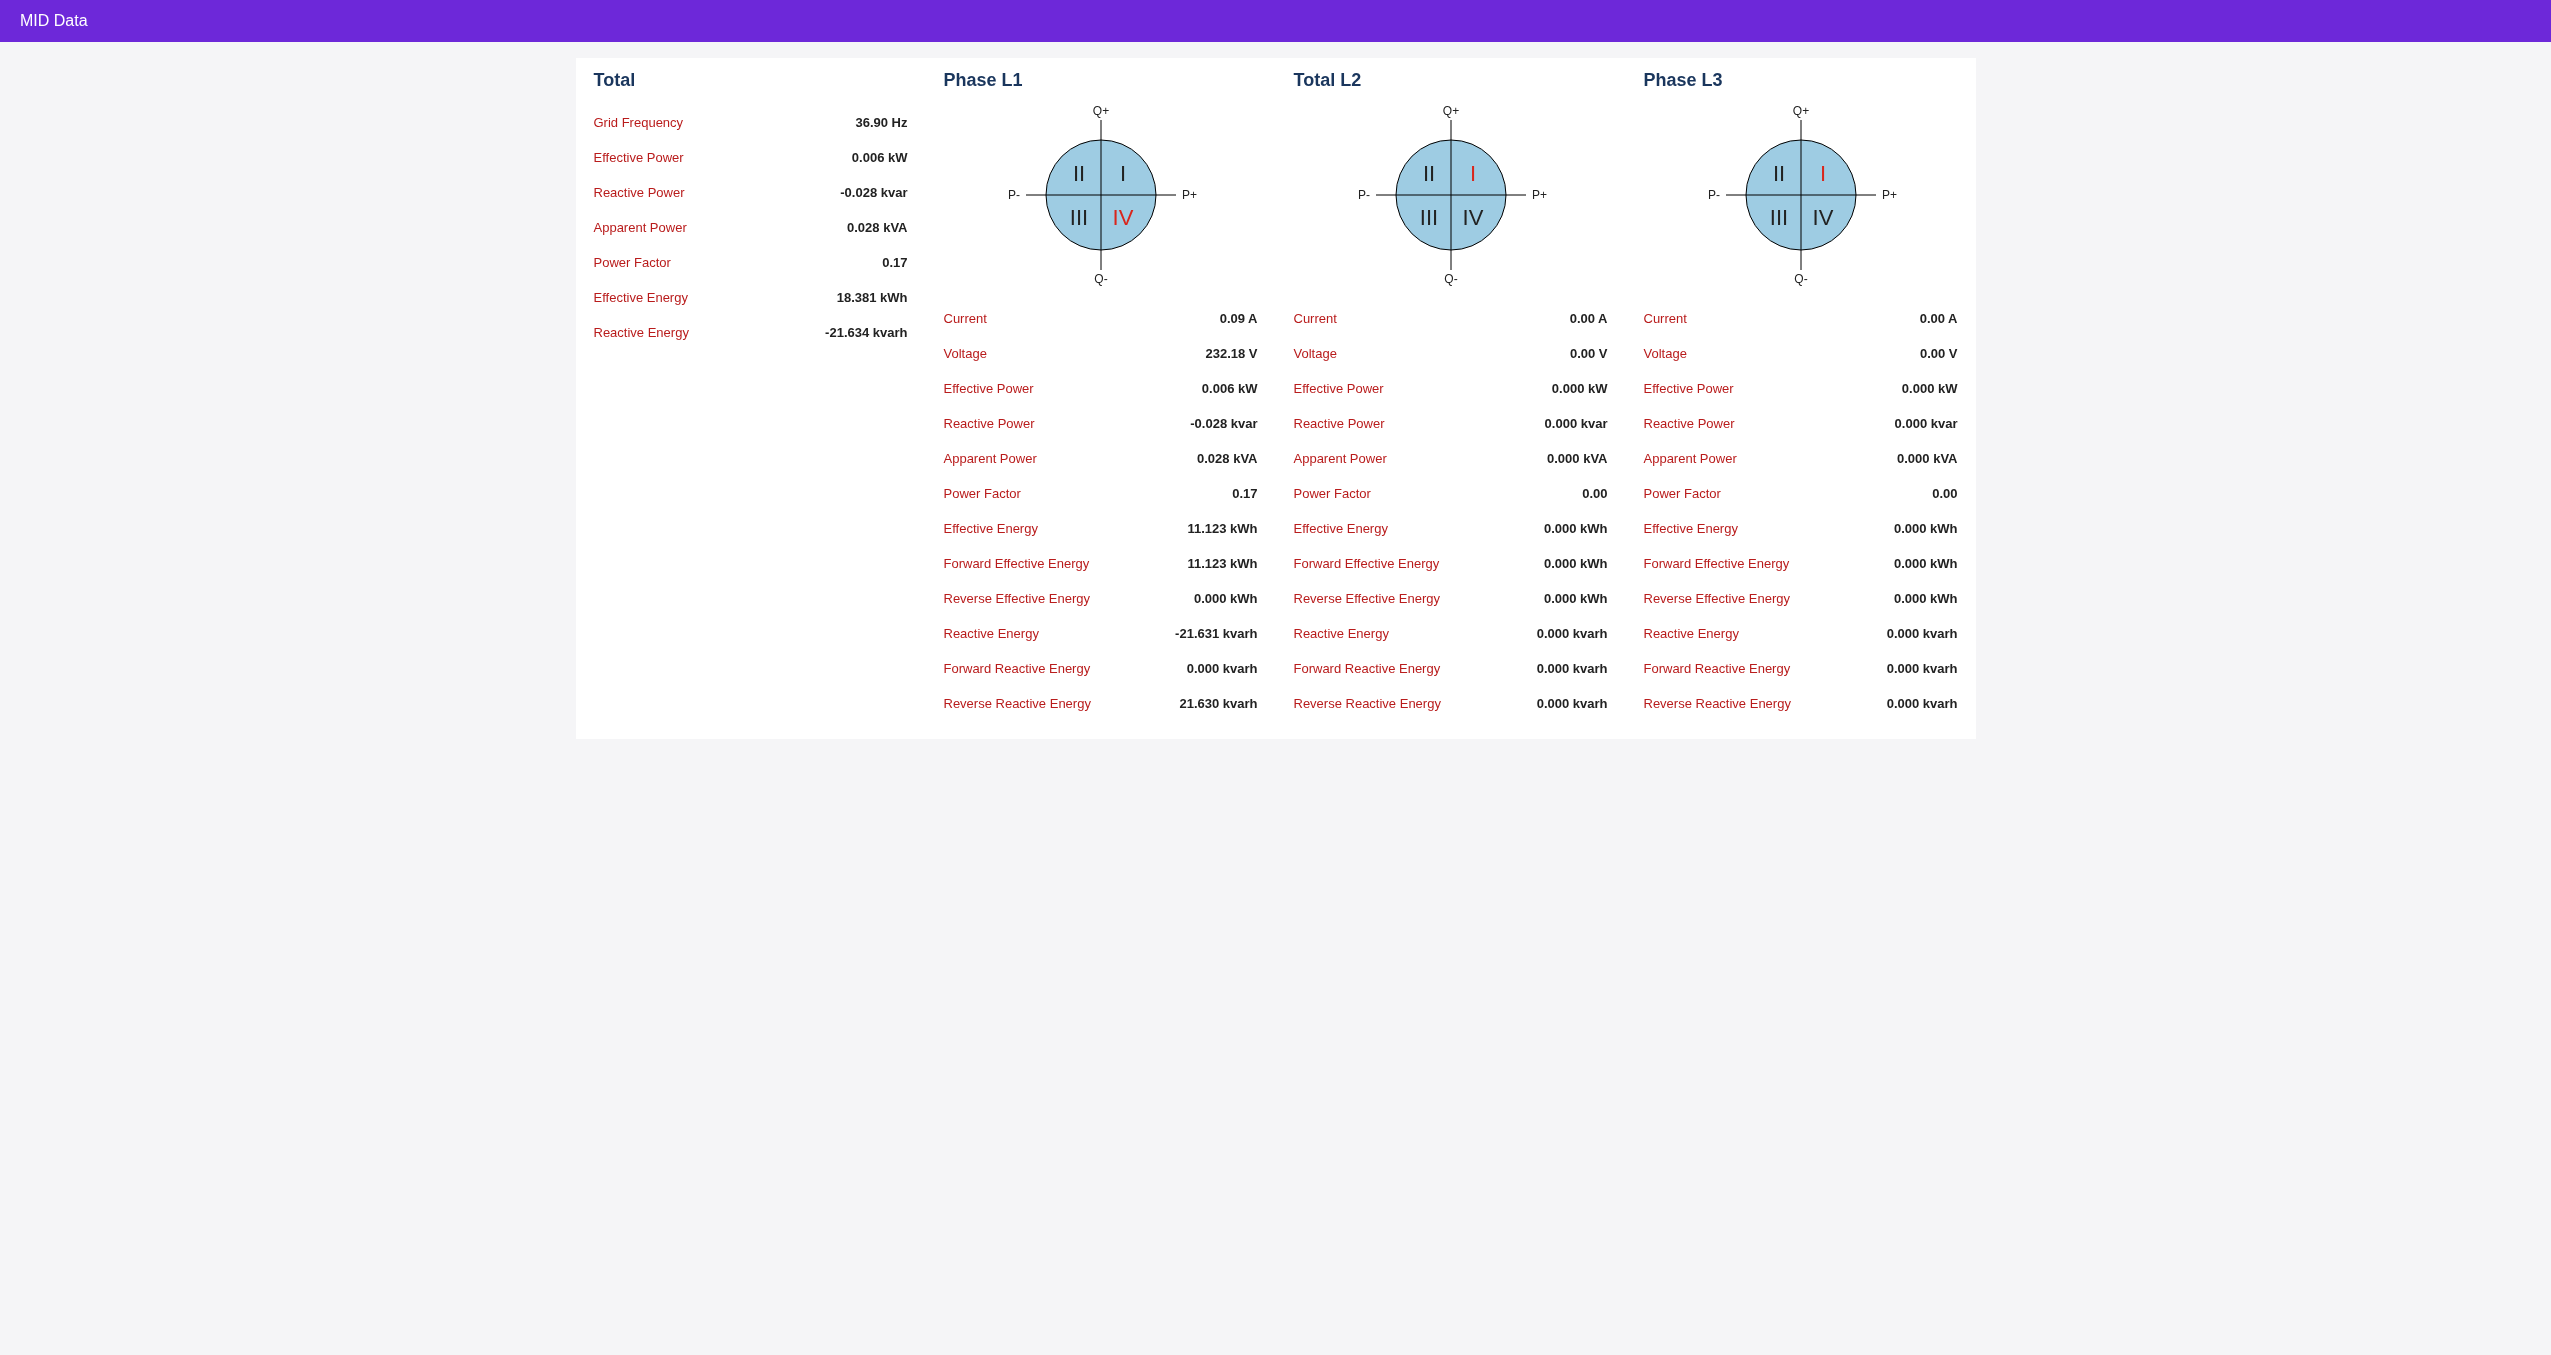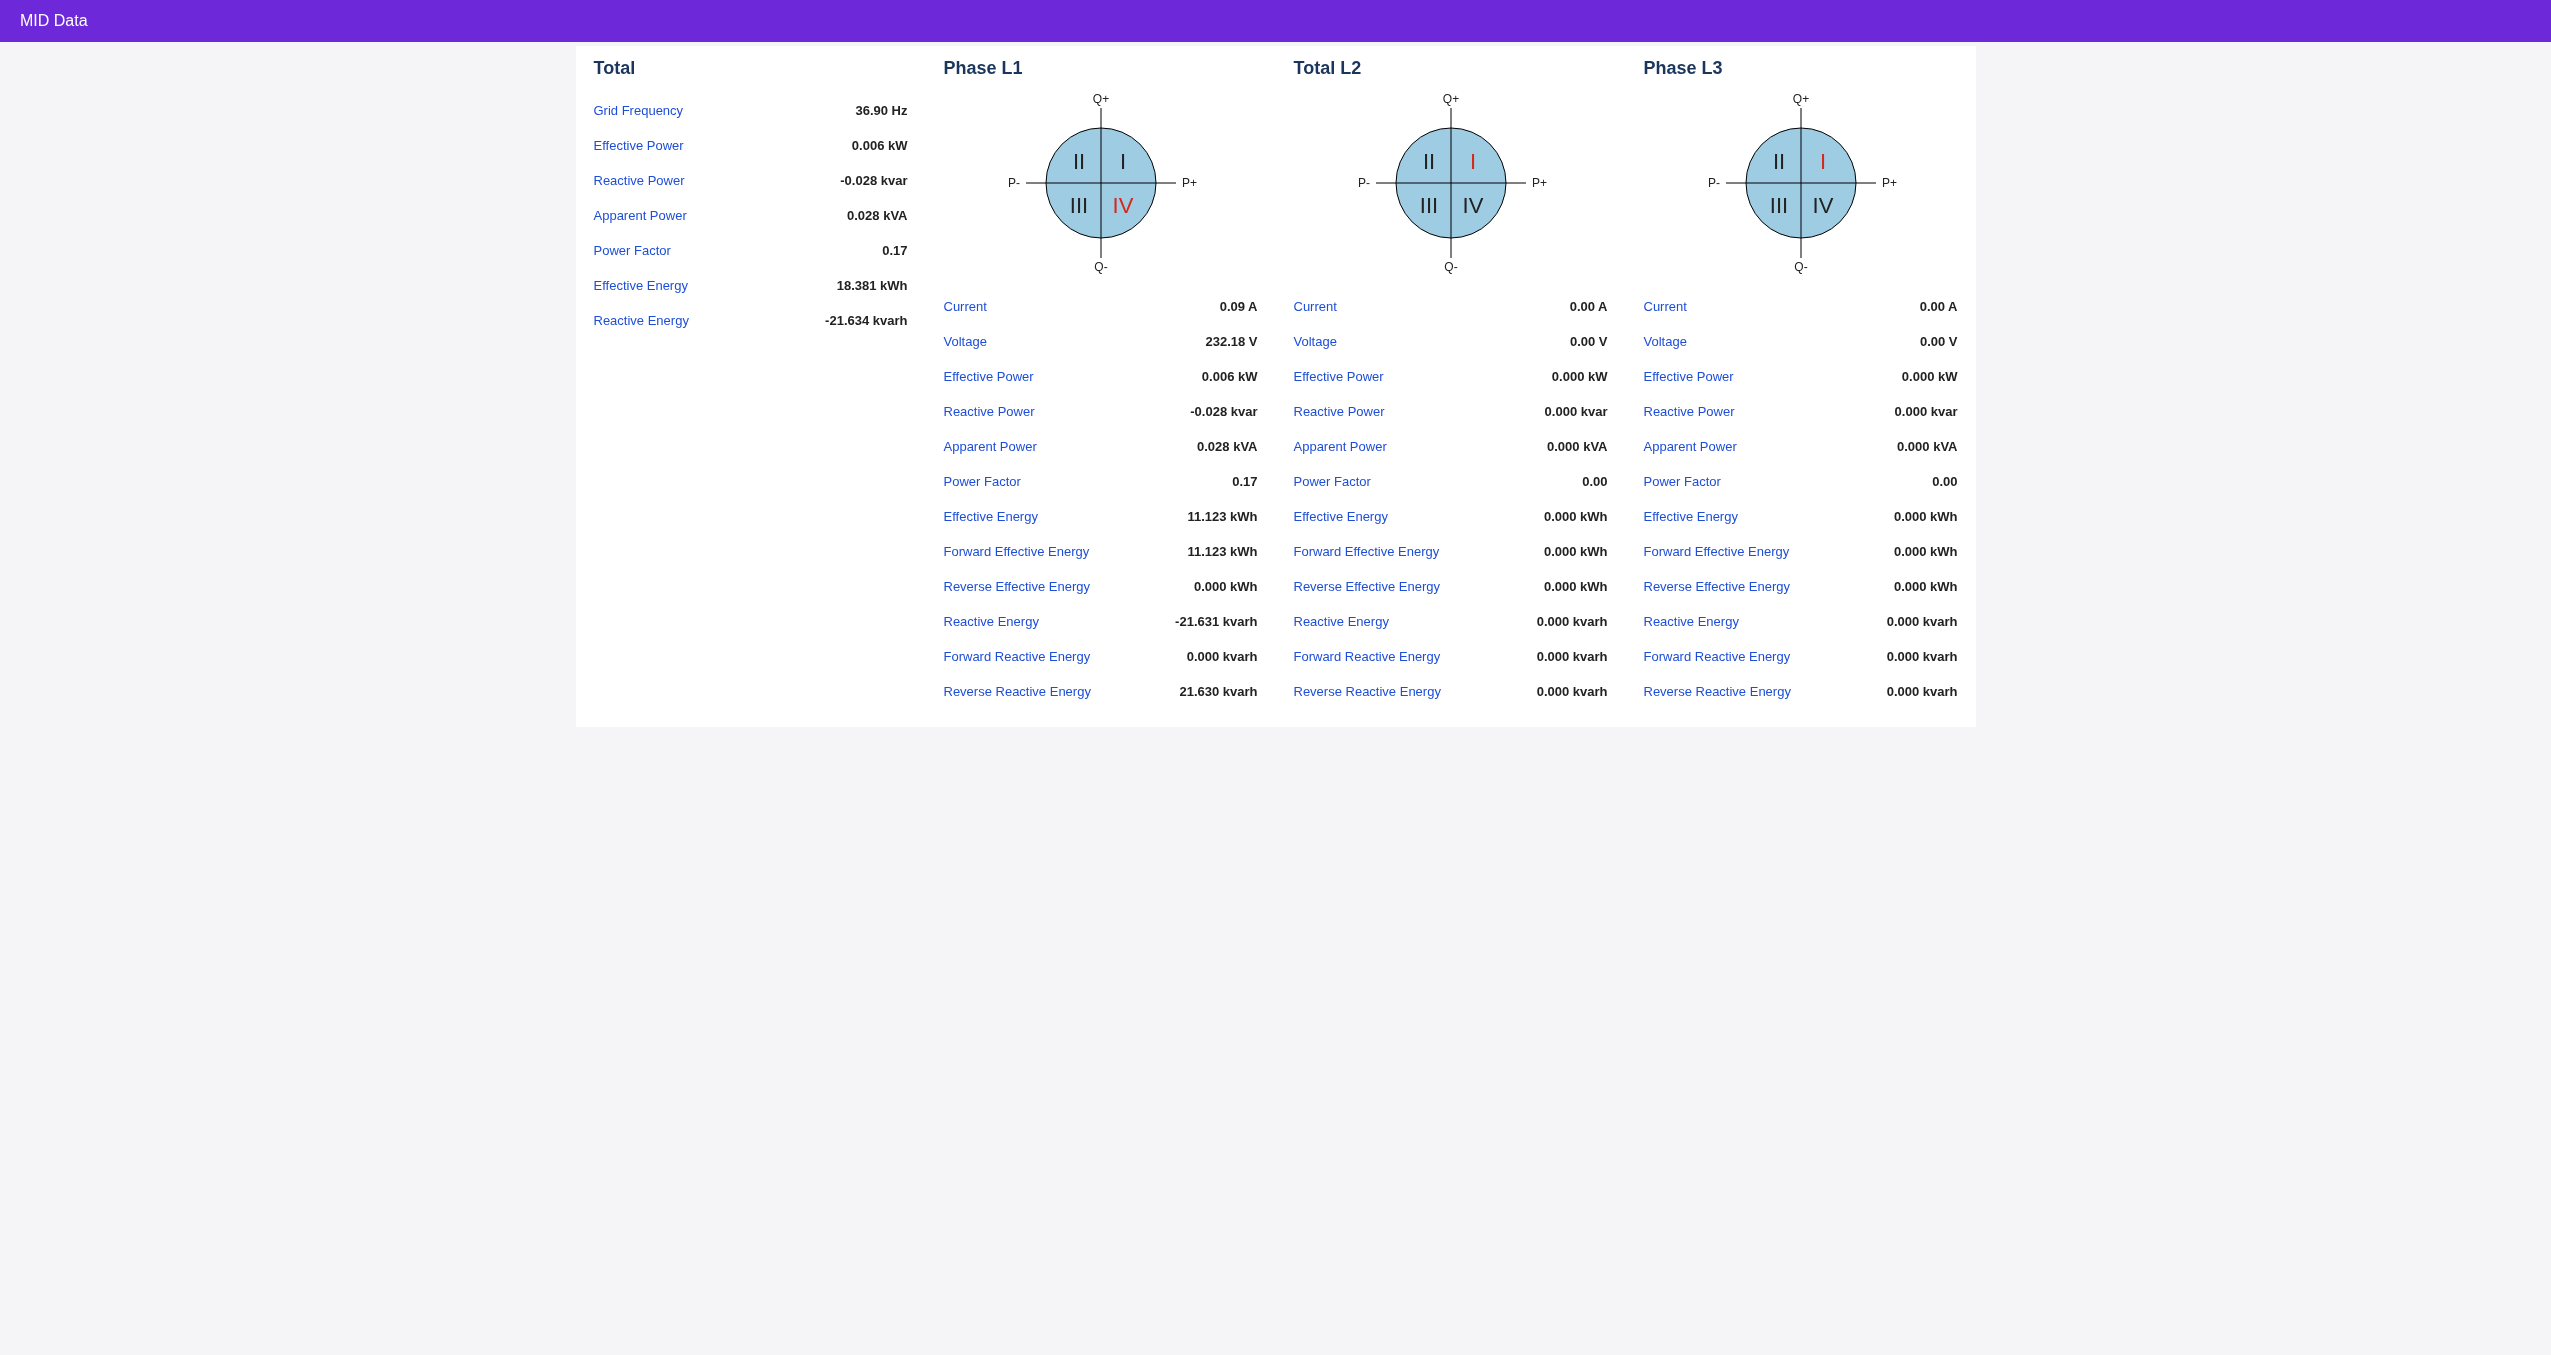--- a/index.html
+++ b/index.html
@@ -12,21 +12,21 @@
     background: #6d28d9;
     color: #fff;
     padding: 12px 20px;
     font-size: 16px;
     font-weight: 400;
   }
   .content {
     display: flex;
     gap: 0;
     padding: 0;
-    margin: 4px auto;
+    margin: 16px auto;
     max-width: 1400px;
     background: #fff;
   }
   .col {
     flex: 1;
     padding: 12px 18px 18px 18px;
     min-width: 0;
   }
   .col + .col {
     
@@ -38,21 +38,21 @@
     margin-bottom: 14px;
   }
   .row {
     display: flex;
     justify-content: space-between;
     align-items: center;
     padding: 10px 0;
     font-size: 13px;
   }
   .row .label {
-    color: #1d4ed8;
+    color: #b91c1c;
     font-weight: 400;
   }
   .row .value {
     color: #222;
     font-weight: 700;
     white-space: nowrap;
   }
   .quadrant-wrap {
     display: flex;
     justify-content: center;

